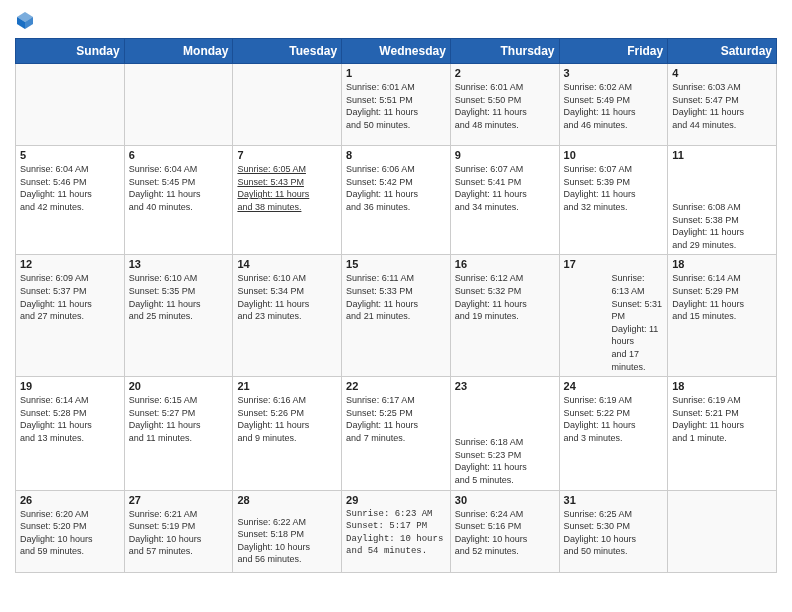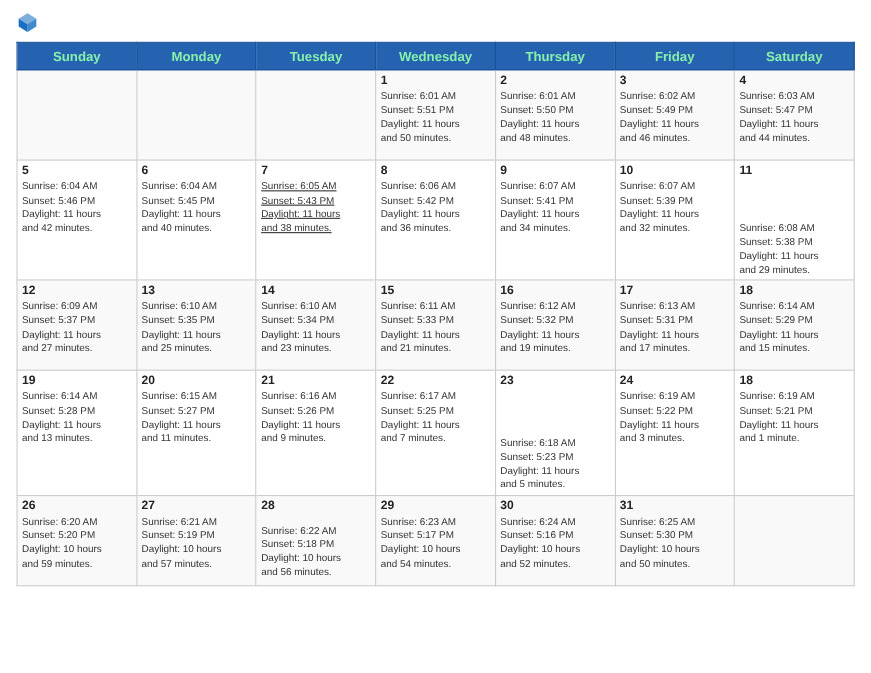--- a/index.html
+++ b/index.html
@@ -50,25 +50,25 @@
       font-size: 14px;
       color: #444;
     }
     table {
       width: 100%;
       border-collapse: collapse;
       table-layout: fixed;
     }
     thead tr th {
       background: #2563b0;
-      color: #86efac;
+      color: #ffffff;
       font-size: 12px;
       font-weight: bold;
       padding: 5px 4px;
-      text-align: center;
+      text-align: right;
       border: 1px solid #1a4f96;
     }
     tbody tr td {
       border: 1px solid #ccc;
       vertical-align: top;
       padding: 3px 4px;
       height: 82px;
       font-size: 9.5px;
       color: #222;
       background: #fff;
@@ -242,21 +242,21 @@
           </td>
           <td>
             <span class="day-number">16</span>
             <div class="day-info" style="white-space: pre-line;">Sunrise: 6:12 AM
 Sunset: 5:32 PM
 Daylight: 11 hours
 and 19 minutes.</div>
           </td>
           <td>
             <span class="day-number">17</span>
-            <div class="day-info" style="white-space: pre-line;">Sunrise: 6:13 AM
+            <div class="day-info" style="white-space: pre-line; margin-left: 48px;">Sunrise: 6:13 AM
 Sunset: 5:31 PM
 Daylight: 11 hours
 and 17 minutes.</div>
           </td>
           <td>
             <span class="day-number">18</span>
             <div class="day-info" style="white-space: pre-line;">Sunrise: 6:14 AM
 Sunset: 5:29 PM
 Daylight: 11 hours
 and 15 minutes.</div>
@@ -330,21 +330,21 @@
           </td>
           <td>
             <span class="day-number">28</span>
             <div class="day-info" style="white-space: pre-line; margin-top: 10px;">Sunrise: 6:22 AM
 Sunset: 5:18 PM
 Daylight: 10 hours
 and 56 minutes.</div>
           </td>
           <td>
             <span class="day-number">29</span>
-            <div class="day-info" style="white-space: pre-line;">Sunrise: 6:23 AM
+            <div class="day-info" style="white-space: pre-line; font-family: Liberation Mono, monospace;">Sunrise: 6:23 AM
 Sunset: 5:17 PM
 Daylight: 10 hours
 and 54 minutes.</div>
           </td>
           <td>
             <span class="day-number">30</span>
             <div class="day-info" style="white-space: pre-line;">Sunrise: 6:24 AM
 Sunset: 5:16 PM
 Daylight: 10 hours
 and 52 minutes.</div>

